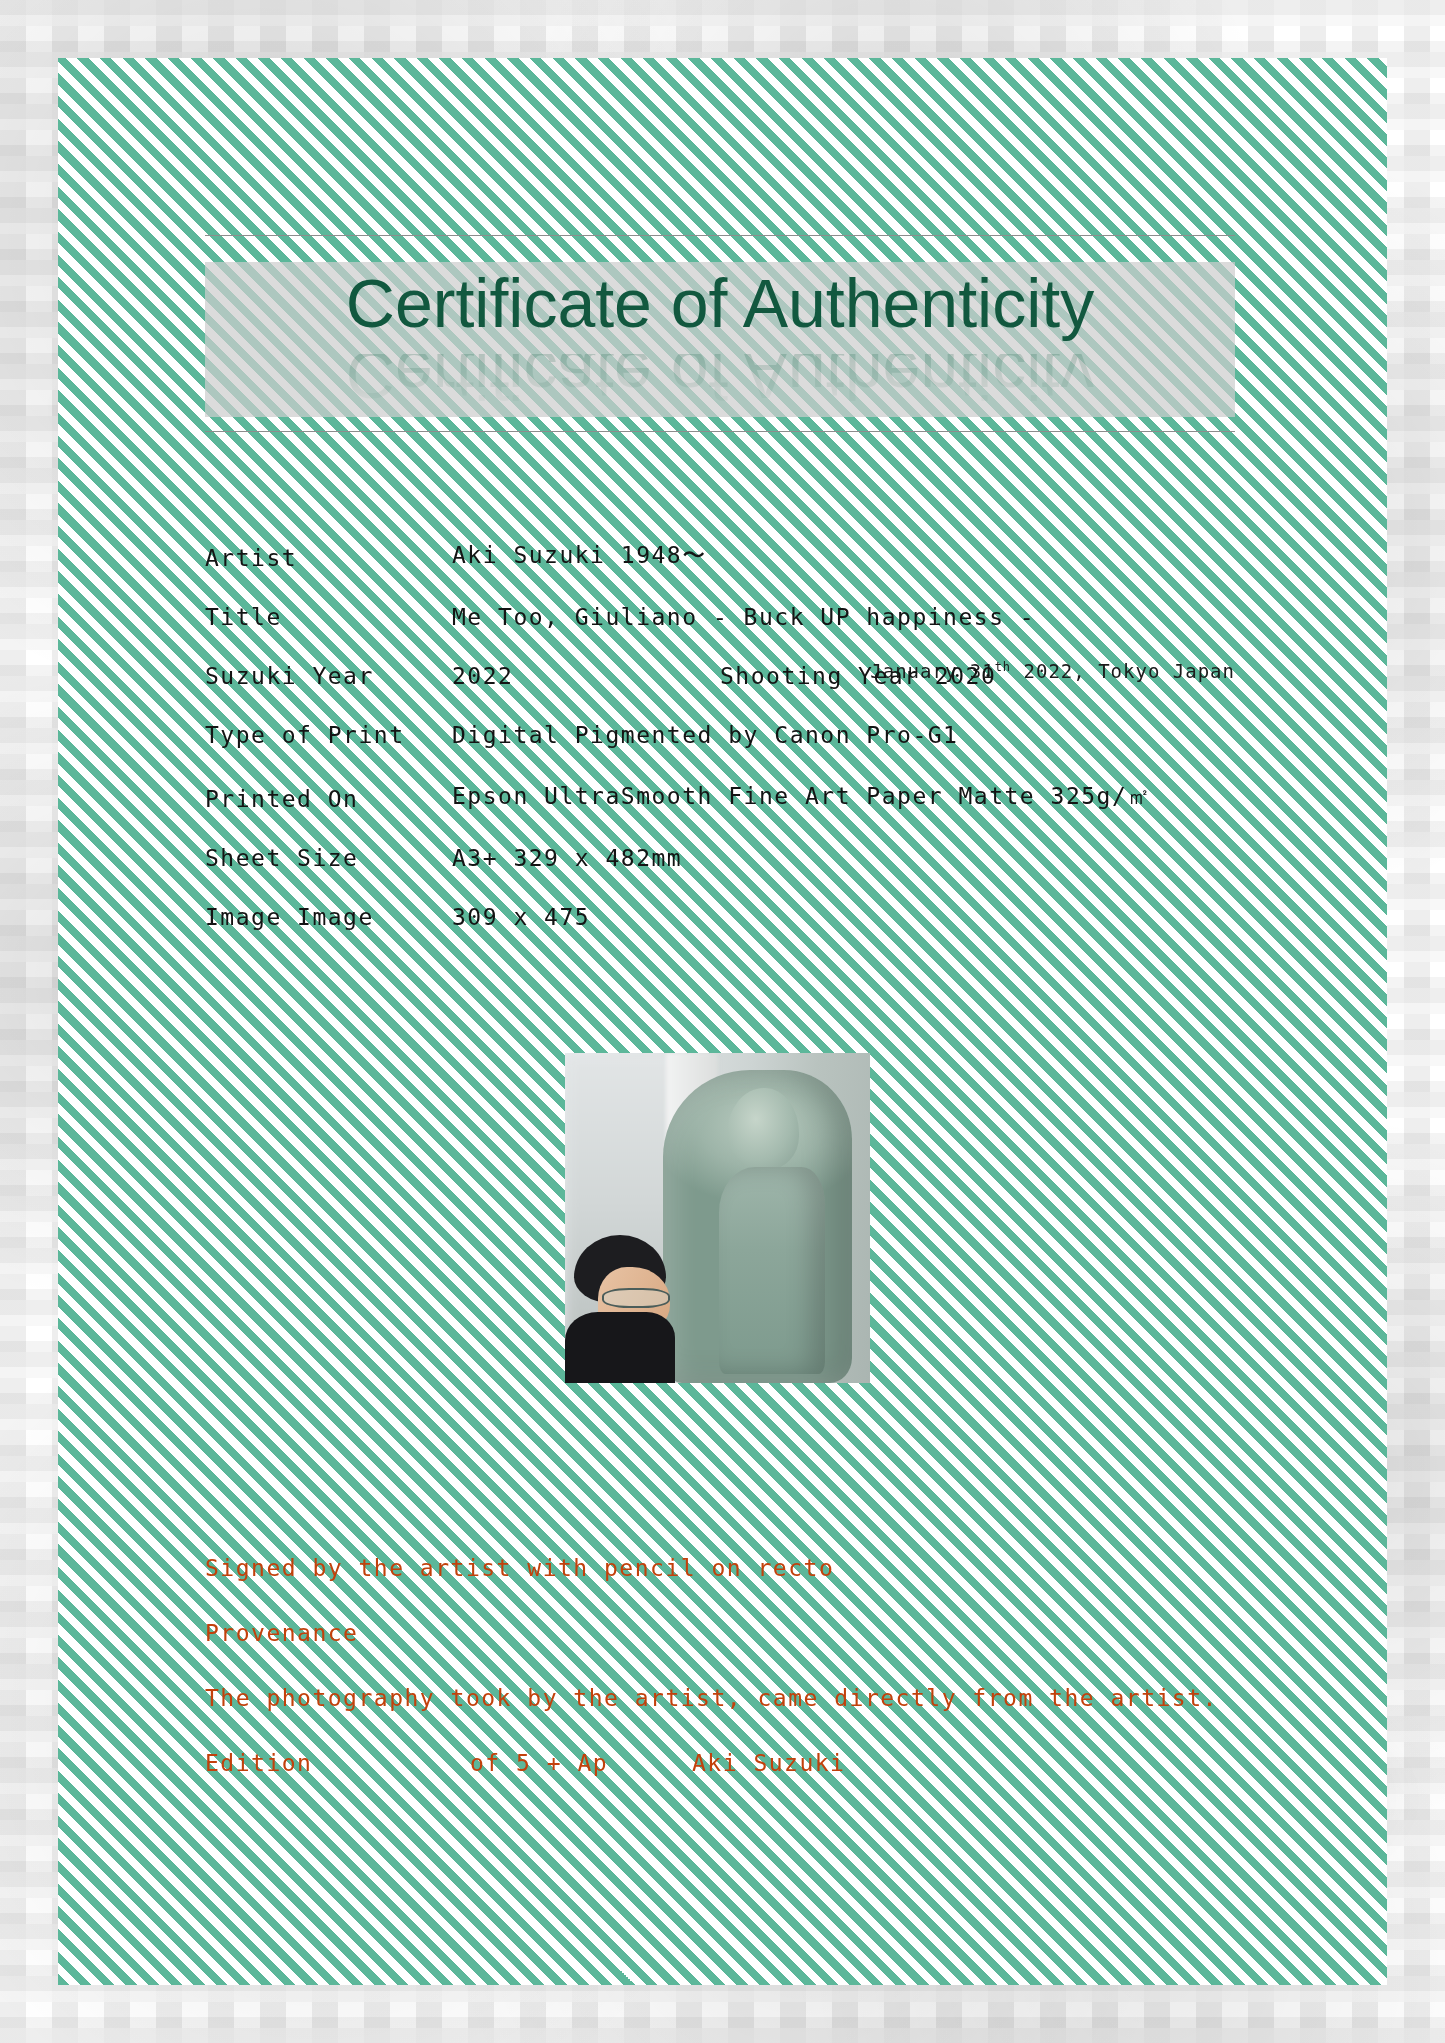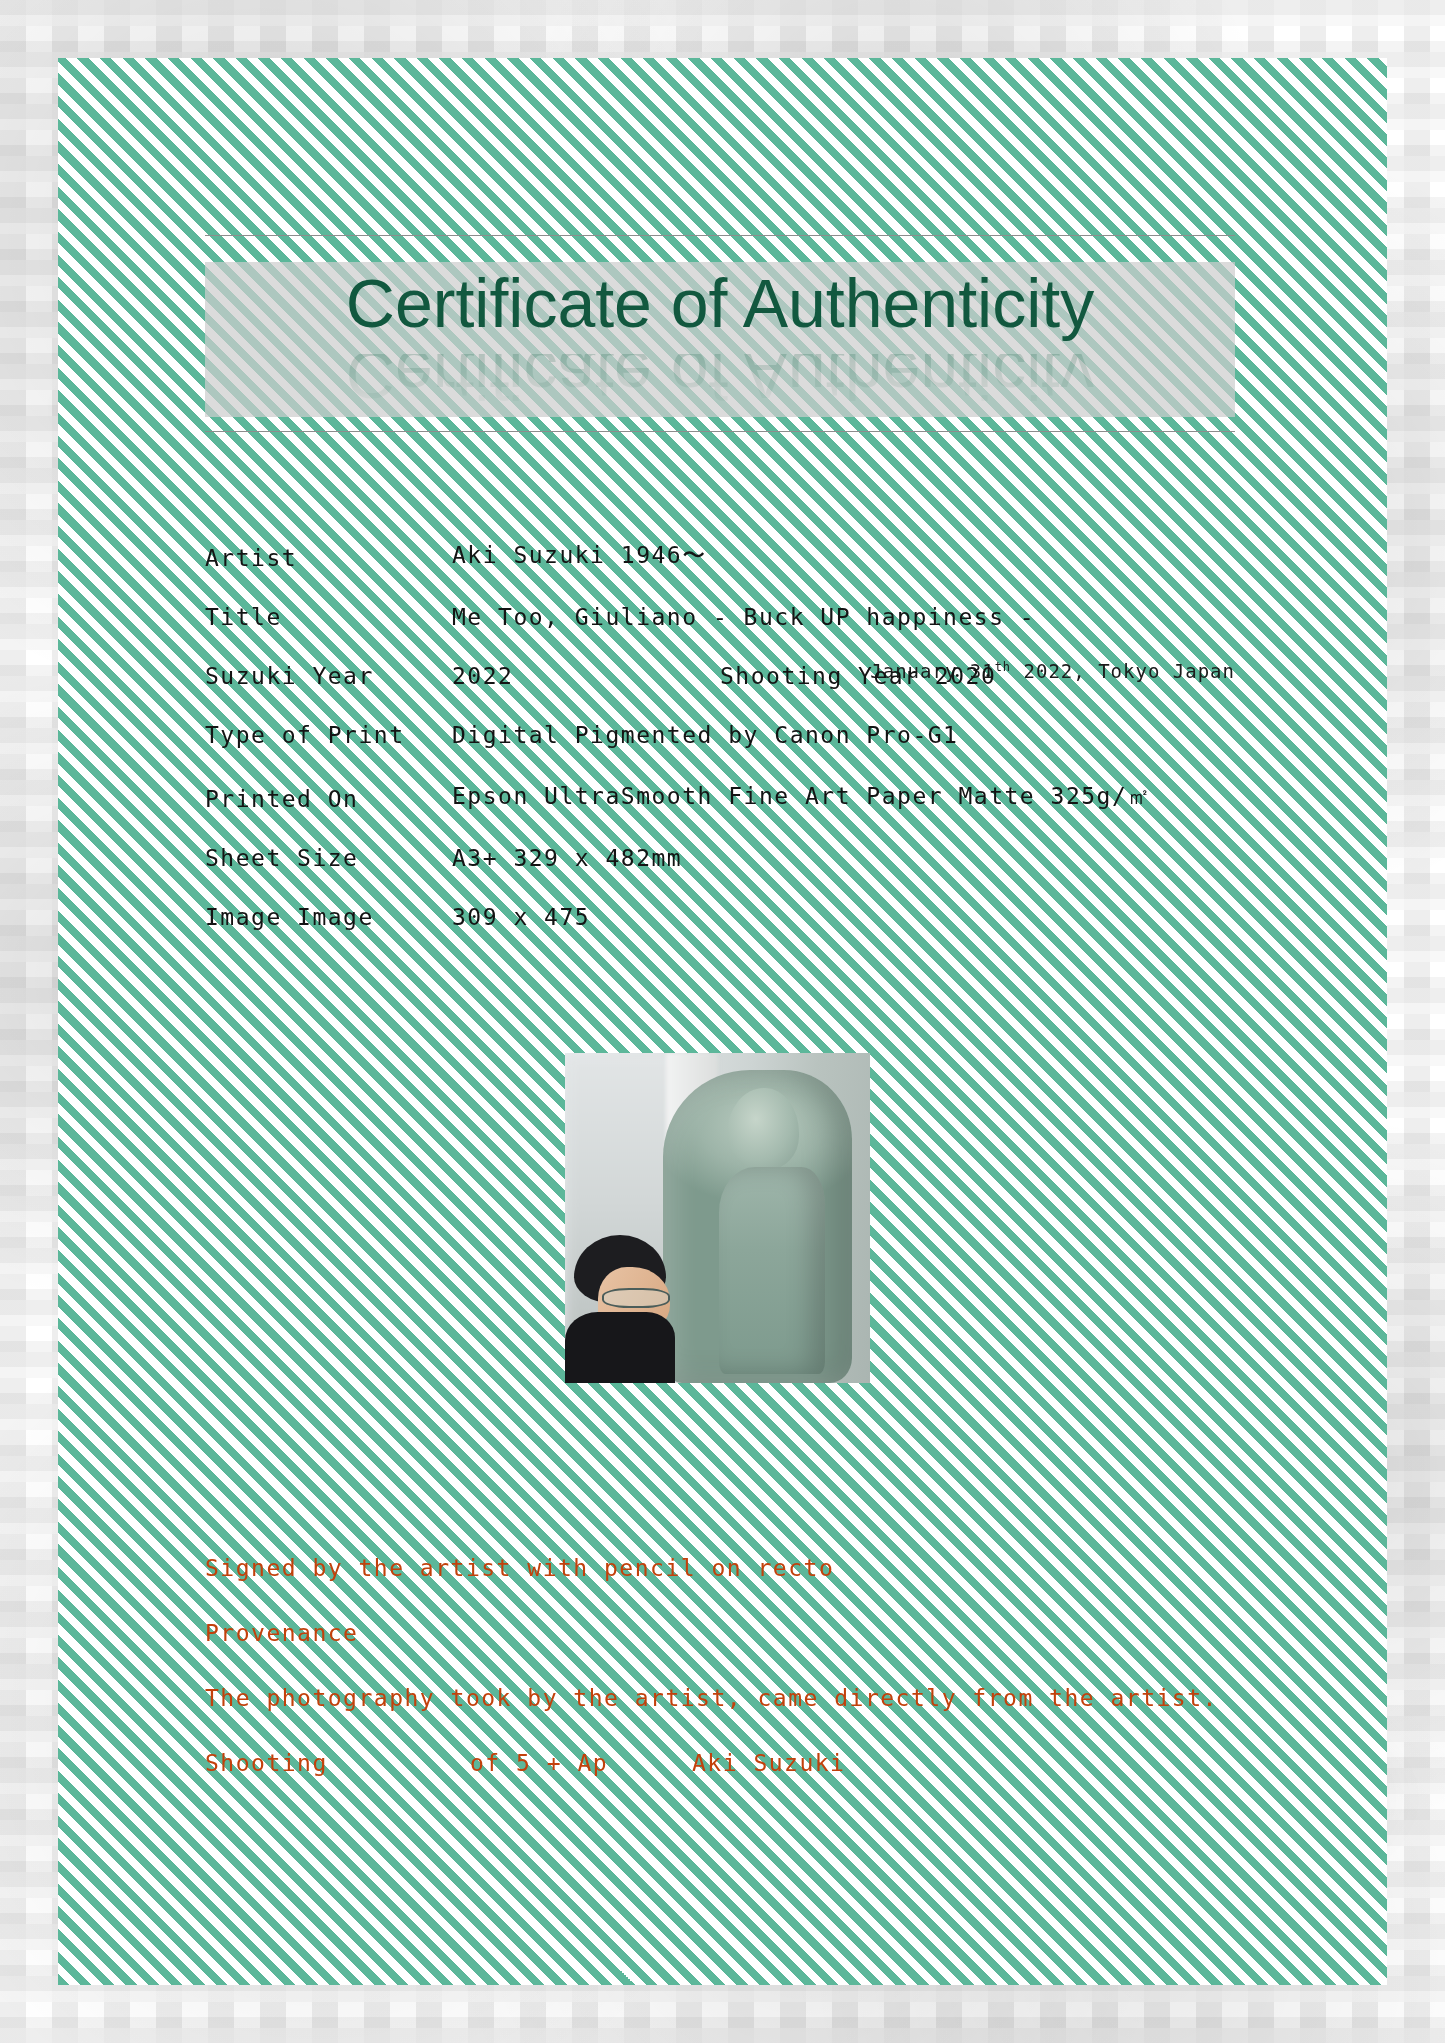--- a/index.html
+++ b/index.html
@@ -330,21 +330,21 @@
         <div class="title-reflection">Certificate of Authenticity</div>
       </div>
       <div class="rule rule-bottom"></div>
       <div class="date-line"><span>January 31</span><sup>th</sup><span>  2022,  Tokyo Japan</span></div>
     </div>
 
     <div class="fields">
 
       <div class="field-row">
         <div class="field-label">Artist</div>
-        <div class="field-value">Aki Suzuki  1946〜</div>
+        <div class="field-value">Aki Suzuki  1948〜</div>
       </div>
 
       <div class="field-row">
         <div class="field-label">Title</div>
         <div class="field-value">Me Too, Giuliano  - Buck UP happiness -</div>
       </div>
 
       <div class="field-row">
         <div class="field-label">Suzuki Year</div>
         <div class="field-value sub-label">2022</div>
@@ -387,20 +387,20 @@
         <div class="boy-glasses"></div>
         <div class="boy-body"></div>
       </div>
     </div>
 
     <div class="bottom-text">
       <div class="bottom-row">Signed by the artist with pencil on recto</div>
       <div class="bottom-row">Provenance</div>
       <div class="bottom-row">The photography took by the artist, came directly from the artist.</div>
       <div class="bottom-row edition-row">
-        <div class="edition-label">Shooting</div>
+        <div class="edition-label">Edition</div>
         <div class="edition-count">of 5 + Ap</div>
         <div class="edition-sign">Aki   Suzuki</div>
       </div>
     </div>
 
   </div>
 </div>
 
 </body></html>

